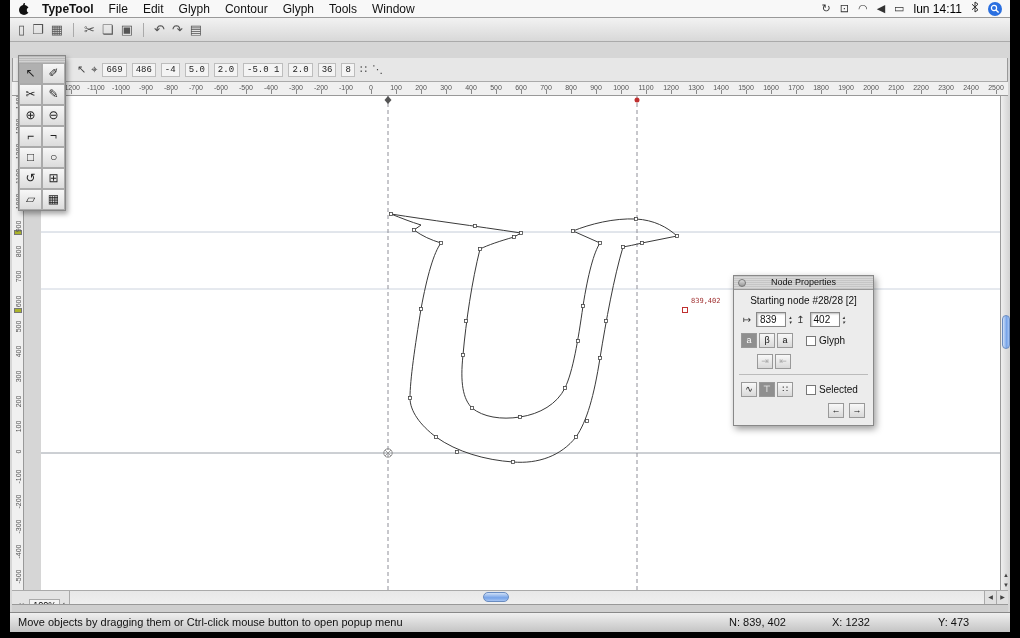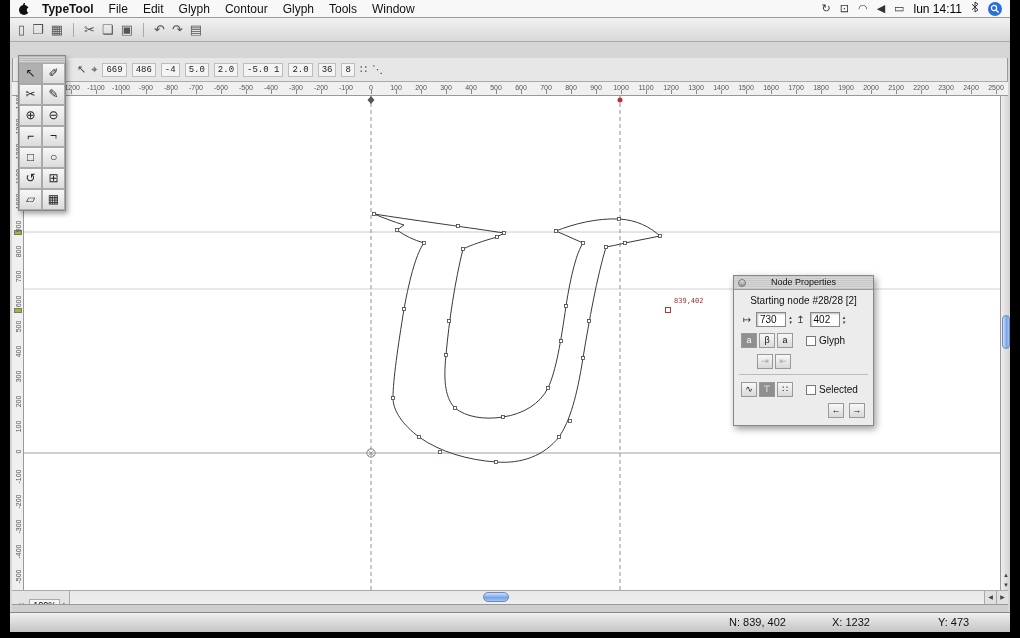--- a/index.html
+++ b/index.html
@@ -45,21 +45,21 @@
           border-bottom:1px solid #999;overflow:hidden;}
   .htick{position:absolute;top:2px;width:24px;text-align:center;font-size:7px;color:#555;}
   .htick::after{content:"";position:absolute;left:50%;bottom:-3px;height:4px;border-left:1px solid #888;}
   #vruler{position:absolute;left:2px;top:96px;width:12px;height:494px;background:#f0f0f0;
           border-right:1px solid #999;overflow:hidden;}
   .vtick{position:absolute;left:-5px;width:22px;text-align:center;font-size:7px;color:#555;
          transform:rotate(-90deg);}
   .vmark{position:absolute;left:2px;width:8px;height:5px;background:#aab32a;border:1px solid #777;}
 
   
-  #canvas{position:absolute;left:14px;top:96px;width:976px;height:494px;background:#fff;overflow:hidden;}
+  #canvas{position:absolute;left:31px;top:96px;width:976px;height:494px;background:#fff;overflow:hidden;}
   #canvas svg{position:absolute;left:0;top:0;}
   .startlabel{font:7px "DejaVu Sans Mono",monospace;fill:#a03030;}
 
   
   #toolpal{position:absolute;left:8px;top:55px;width:48px;background:#e6e6e6;border:1px solid #888;
            box-shadow:2px 3px 5px rgba(0,0,0,.35);}
   .pal-drag{height:7px;background:repeating-linear-gradient(0deg,#bbb,#bbb 1px,#e8e8e8 2px);}
   #pal-tools{display:grid;grid-template-columns:23px 23px;}
   .ptool{width:23px;height:21px;border:1px solid #aaa;background:linear-gradient(#f7f7f7,#dcdcdc);
          font-size:12px;text-align:center;line-height:19px;color:#222;cursor:default;}
@@ -326,21 +326,21 @@
   </div>
 
   <div id="nodeprops">
     <div class="np-title">
       <span class="np-close"></span>
       <span>Node Properties</span>
     </div>
     <div class="np-status">Starting node #28/28 [2]</div>
     <div class="np-row">
       <span class="np-ic">↦</span>
-      <span class="np-field">730</span>
+      <span class="np-field">839</span>
       <span class="np-stepper">
           <i>▴</i>
           <i>▾</i>
         </span>
       <span class="np-ic">↥</span>
       <span class="np-field">402</span>
       <span class="np-stepper">
           <i>▴</i>
           <i>▾</i>
         </span>
@@ -393,17 +393,18 @@
     </div>
     <div id="htrack">
       <div id="hthumb"></div>
     </div>
     <div class="hsarrow">◀</div>
     <div class="hsarrow">▶</div>
   </div>
   <div id="gapstrip"></div>
 
   <div id="statusbar">
+    <span style="left:8px">Move objects by dragging them or Ctrl-click mouse button to open popup menu</span>
     <span style="left:719px">N: 839, 402</span>
     <span style="left:822px">X: 1232</span>
     <span style="left:928px">Y: 473</span>
   </div>
 </div>
 
 </body></html>

